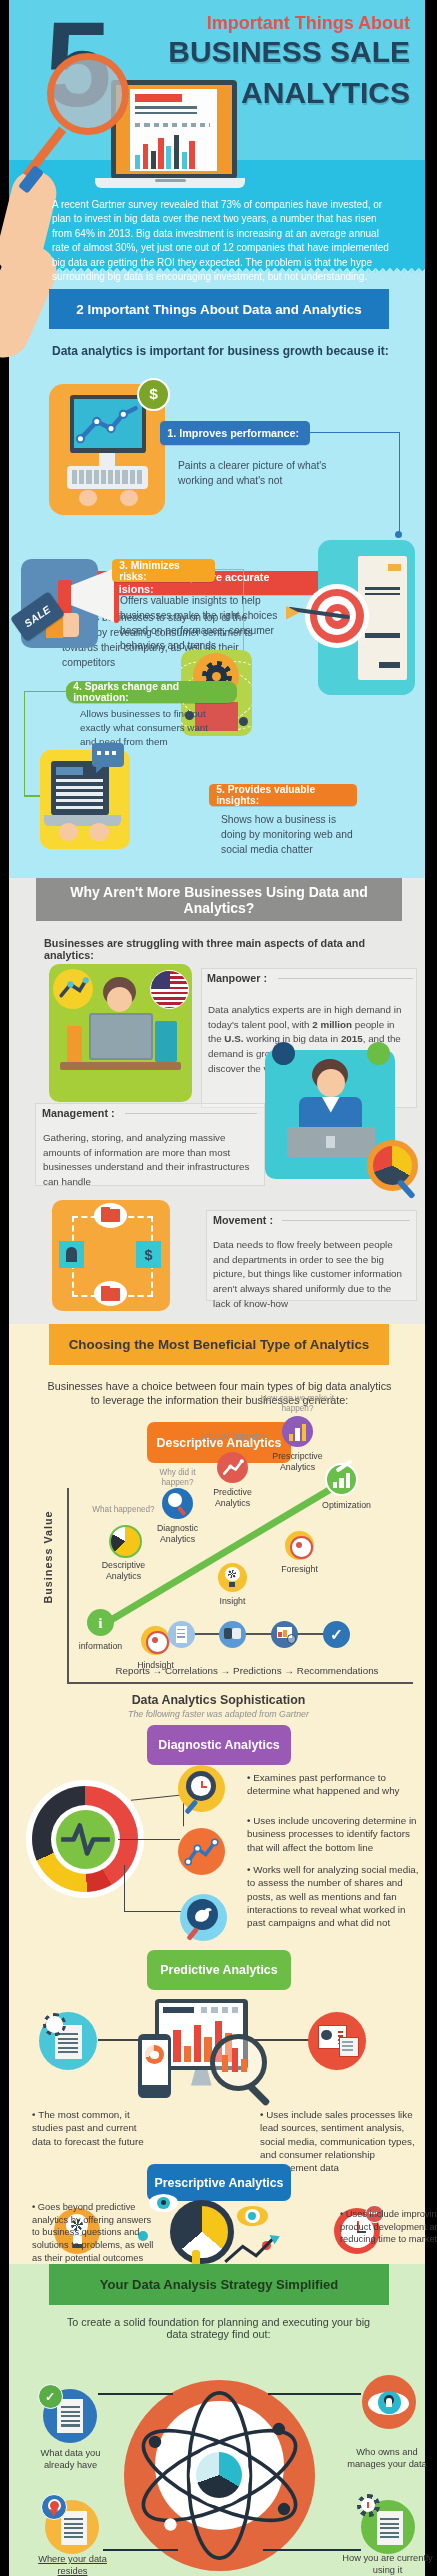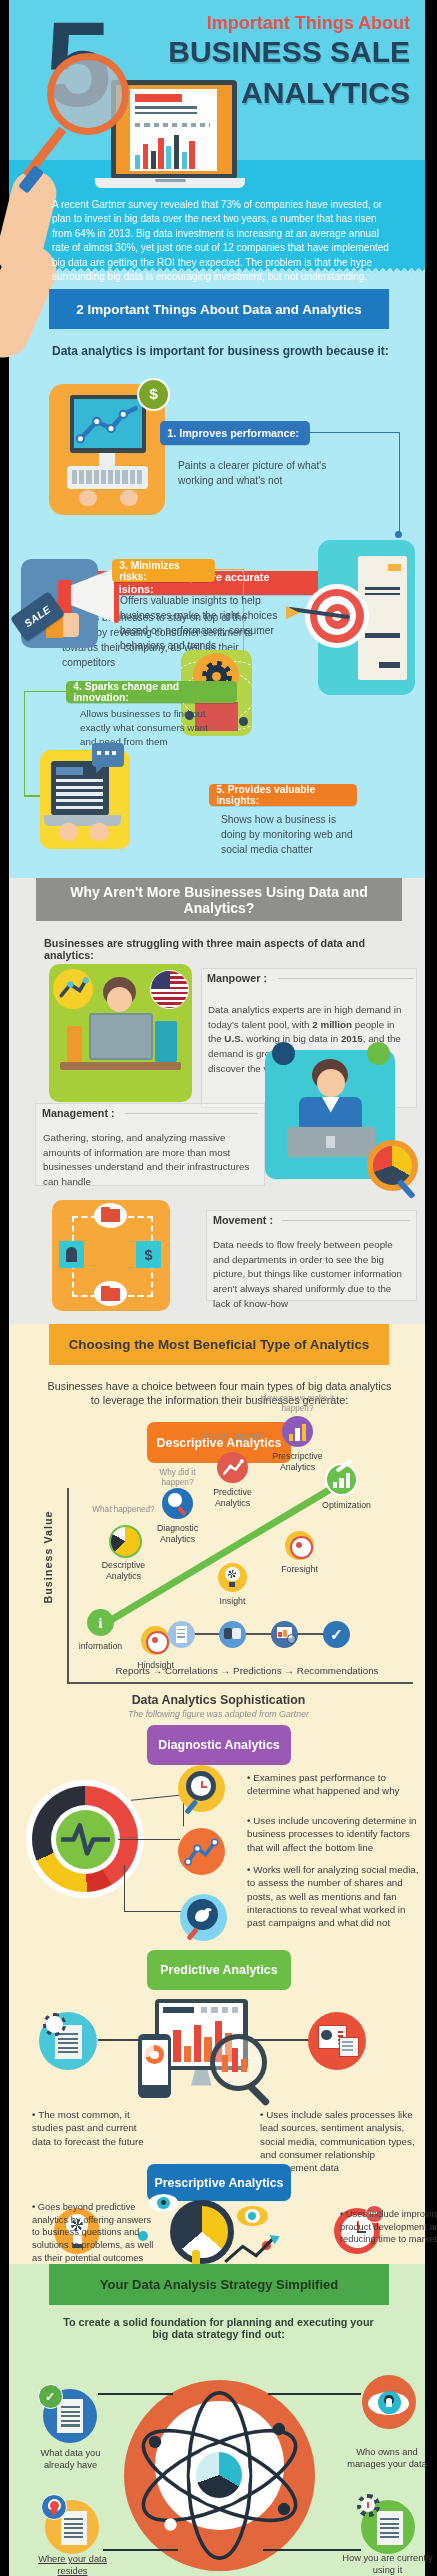--- a/index.html
+++ b/index.html
@@ -135,21 +135,21 @@
     <div class="abs" style="left:-10.3px;top:15.5px;width:93px;height:57px;border:1.5px dashed #fff;border-radius:50%;transform:rotate(-28deg);"></div>
     <div class="abs" style="left:14.4px;top:52px;width:43px;height:29px;background:#d9534f;"></div>
     <div class="circ" style="left:12.4px;top:3.1px;width:46px;height:46px;background:#f2a432;">
       <div class="circ" style="left:8.2px;top:8.2px;width:30px;height:30px;background:repeating-conic-gradient(#1f3347 0 22deg,transparent 22deg 45deg);"></div>
       <div class="circ" style="left:12.4px;top:12.4px;width:21.6px;height:21.6px;background:#1f3347;"></div>
       <div class="circ" style="left:18.5px;top:18.5px;width:9.3px;height:9.3px;background:#f2a432;"></div>
     </div>
     <div class="circ" style="left:4.1px;top:61px;width:9.3px;height:9.3px;background:#33475b;"></div>
     <div class="circ" style="left:58px;top:67px;width:9.3px;height:9.3px;background:#33475b;"></div>
   </div>
-  <div class="pill" style="left:66px;top:681px;width:171px;height:21.6px;background:#6fb83f;font-size:10.3px;">4. Sparks change and innovation:</div>
+  <div class="pill" style="left:66px;top:681px;width:171px;height:21.6px;background:#6fb83f;font-size:10.3px;border-radius:9px;">4. Sparks change and innovation:</div>
   <div class="conn" style="left:24px;top:691px;width:42px;height:104px;border-top:1.5px solid #6fb83f;border-left:1.5px solid #6fb83f;"></div>
   <div class="conn" style="left:24px;top:795px;width:29px;height:1.5px;background:#6fb83f;"></div>
   <div class="dot" style="left:49px;top:792px;width:7.2px;height:7.2px;background:#6fb83f;"></div>
   <div class="txt" style="left:80px;top:707px;width:129px;font-size:9.8px;line-height:1.45;">Allows businesses to find out exactly what consumers want and need from them</div>
 
   <div class="sq" style="left:40px;top:750px;width:90px;height:99px;background:#f8d831;border-radius:10.3px;">
     <div class="abs" style="left:11.3px;top:11.3px;width:58px;height:54px;background:#33475b;border-radius:3.1px;">
       <div class="abs" style="left:5.2px;top:6.2px;width:27px;height:7.2px;background:#5b8db8;"></div>
       <div class="abs" style="left:5.2px;top:17.5px;width:47px;height:31px;background:repeating-linear-gradient(#e8eef2 0 3.1px,transparent 3.1px 6.7px);"></div>
     </div>
@@ -309,21 +309,21 @@
   <div class="circ" style="left:271px;top:1621px;width:27px;height:27px;background:#4472a8;">
     <div class="abs" style="left:5.7px;top:6.2px;width:15.5px;height:11.3px;background:#fff;"></div>
     <div class="abs" style="left:7.2px;top:11.3px;width:4.1px;height:5.2px;background:#e8473c;"></div>
     <div class="abs" style="left:12.4px;top:9.3px;width:4.1px;height:7.2px;background:#f2992e;"></div>
     <div class="circ" style="left:15.5px;top:13.4px;width:7.2px;height:7.2px;border:1.5px solid #33475b;background:rgba(255,255,255,.4);"></div>
   </div>
   <div class="circ" style="left:323px;top:1621px;width:27px;height:27px;background:#2e75b6;display:flex;align-items:center;justify-content:center;color:#fff;font-size:15.5px;font-weight:700;">✓</div>
   <div class="abs" style="left:100px;top:1665px;width:294px;text-align:center;font-size:9.8px;color:#3c3c3c;font-weight:500;">Reports → Correlations → Predictions → Recommendations</div>
 
   <div class="abs" style="left:64px;top:1693px;width:309px;text-align:center;font-size:12.4px;font-weight:700;color:#3c3c3c;">Data Analytics Sophistication</div>
-  <div class="abs" style="left:64px;top:1709px;width:309px;text-align:center;font-size:8.8px;font-style:italic;color:#8f8f8f;">The following figure was adapted from Gartner</div>
+  <div class="abs" style="left:64px;top:1709px;width:309px;text-align:center;font-size:8.8px;font-style:italic;color:#8f8f8f;">The following faster was adapted from Gartner</div>
 
   <div class="banner" style="left:147px;top:1725px;width:144px;height:40px;background:#9b59b6;border-radius:7.2px;font-size:12.4px;">Diagnostic Analytics</div>
   <div class="circ" style="left:26px;top:1780px;width:118px;height:118px;background:#fff;">
     <div class="circ" style="left:6.2px;top:6.2px;width:106px;height:106px;background:conic-gradient(#e8473f 0 150deg,#d23028 150deg 178deg,#f5c518 178deg 246deg,#2b2f3a 246deg 360deg);"></div>
     <div class="circ" style="left:25px;top:25px;width:69px;height:69px;background:#fff;"></div>
     <div class="circ" style="left:30px;top:30px;width:59px;height:59px;background:#7cc243;"></div>
     <svg class="abs" style="left:30px;top:30px;" width="59" height="59" viewBox="0 0 114 114">
         <polyline points="10,57 34,57 46,30 60,84 72,57 104,57" fill="none" stroke="#33475b" stroke-width="9" stroke-linejoin="round"></polyline>
       </svg>
   </div>
@@ -429,21 +429,21 @@
     <div class="abs" style="left:23px;top:13.4px;width:2.1px;height:11.3px;background:#e8473c;"></div>
     <div class="abs" style="left:23px;top:23px;width:9.3px;height:2.1px;background:#33475b;"></div>
     <div class="circ" style="left:31px;top:-3.1px;width:16.5px;height:16.5px;background:#d9534f;border:1.5px solid #fff;"></div>
     <div class="abs" style="left:35px;top:3.6px;width:8.2px;height:2.6px;background:#fff;"></div>
   </div>
   <div class="bullet" style="left:32px;top:2201px;width:129px;font-size:9.3px;">Goes beyond predictive analytics by offering answers to business questions and solutions to problems, as well as their potential outcomes</div>
 
   <div class="bullet" style="left:308px;top:2208px;width:118px;font-size:9.3px;margin-left:32px;">Uses include improving product development and reducing time to market</div>
 
   <div class="banner" style="left:49px;top:2264px;width:340px;height:41px;background:#4aa84a;font-size:13px;color:#21391f;">Your Data Analysis Strategy Simplified</div>
-  <div class="txt" style="left:59px;top:2316px;width:319px;text-align:center;font-size:10.8px;color:#36453a;font-weight:bold;">To create a solid foundation for planning and executing your big data strategy find out:</div>
+  <div class="txt" style="left:59px;top:2316px;width:319px;text-align:center;font-size:10.8px;color:#36453a;">To create a solid foundation for planning and executing your big data strategy find out:</div>
 
   <div class="circ" style="left:124px;top:2380px;width:191px;height:191px;background:#e2673d;">
     <div class="circ" style="left:31px;top:20.6px;width:129px;height:129px;background:#fff;"></div>
     <svg class="abs" style="left:0;top:0;" width="191" height="191" viewBox="0 0 370 370">
       <ellipse cx="185" cy="185" rx="160" ry="60" fill="none" stroke="#22303e" stroke-width="7" transform="rotate(25 185 185)"></ellipse>
       <ellipse cx="185" cy="185" rx="160" ry="60" fill="none" stroke="#22303e" stroke-width="7" transform="rotate(-25 185 185)"></ellipse>
       <ellipse cx="185" cy="185" rx="60" ry="160" fill="none" stroke="#22303e" stroke-width="7"></ellipse>
       <circle cx="185" cy="185" r="58" fill="#fff"></circle>
       <circle cx="60" cy="120" r="12" fill="#22303e"></circle>
         <circle cx="310" cy="250" r="12" fill="#22303e"></circle>

